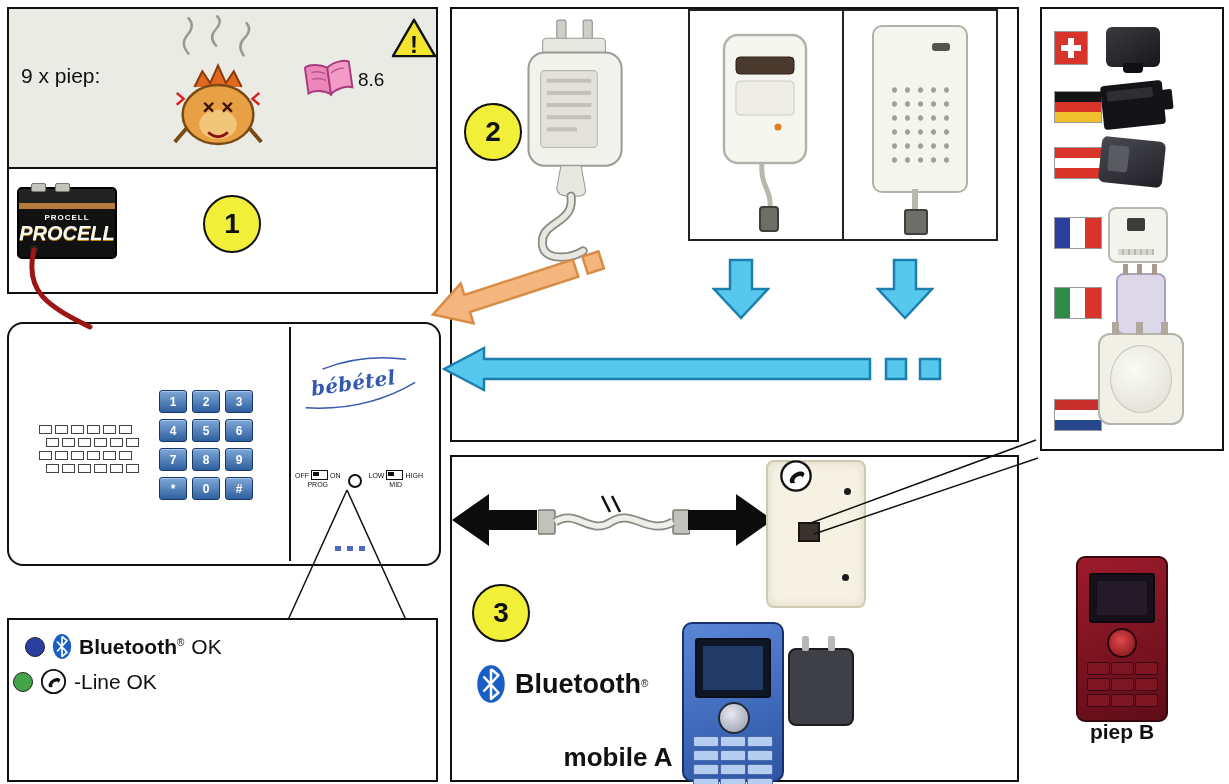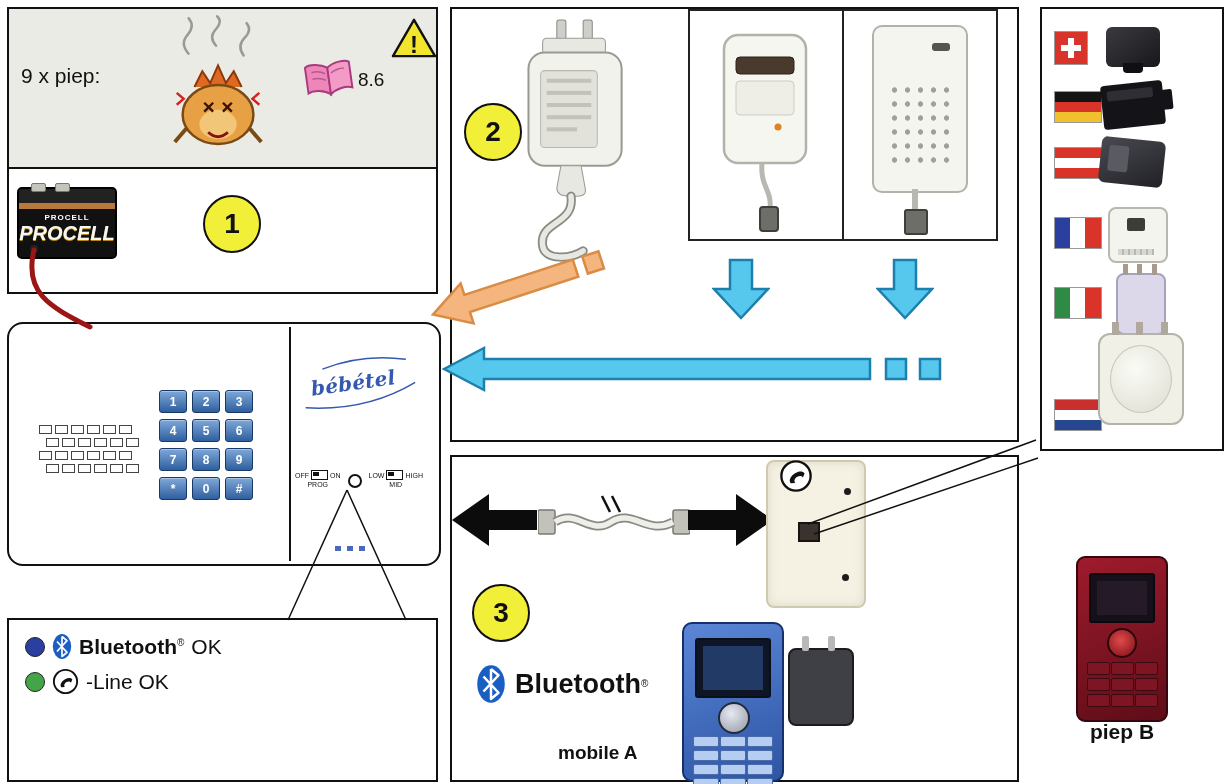--- a/index.html
+++ b/index.html
@@ -126,21 +126,21 @@
     background:linear-gradient(160deg,#5b86d6,#2c55a4); border:2px solid #16306e; }
   .mscreen { position:absolute; left:11px; top:14px; width:72px; height:56px; background:#0e1626; border:2px solid #0a0f1c; border-radius:3px; }
   .mscreen i { position:absolute; inset:6px; background:#223a66; display:block; }
   .mnav { position:absolute; left:34px; top:78px; width:28px; height:28px; border-radius:50%;
     background:radial-gradient(circle at 40% 35%, #e8e8f0, #9098a8); border:2px solid #222a3a; }
   .mkeys { position:absolute; left:9px; top:112px; display:grid; grid-template-columns:repeat(3,24px); gap:3px; }
   .mkeys i { width:24px; height:9px; background:#b6cdf2; border:1px solid #4a6aaa; border-radius:2px; display:block; }
   #charger { position:absolute; left:336px; top:191px; width:62px; height:74px; background:#3f3f46; border:2px solid #1c1c20; border-radius:8px; }
   #charger::before { content:""; position:absolute; top:-14px; left:12px; width:7px; height:15px; background:#b8b8b8; border-radius:2px; }
   #charger::after { content:""; position:absolute; top:-14px; left:38px; width:7px; height:15px; background:#b8b8b8; border-radius:2px; }
-  #labelA { position:absolute; left:106px; top:285px; width:120px; font-size:19px; font-weight:bold; }
+  #labelA { position:absolute; left:106px; top:285px; width:120px; font-size:26px; font-weight:bold;text-align:center; }
 
   #socket { left:766px; top:460px; width:96px; height:144px; background:#f5f2e4; border:2px solid #cfcaaf; border-radius:8px; z-index:3;
     box-shadow:inset 0 0 10px rgba(150,140,100,.25); }
   .screw { position:absolute; width:7px; height:7px; border-radius:50%; background:#1c1c1c; }
   #jack { position:absolute; left:30px; top:60px; width:18px; height:16px; background:#3a322c; border:2px solid #191410; }
   #phone-ic-socket { left:779px; top:459px; width:34px; height:34px; z-index:4; }
 
   
   #phoneB { left:1076px; top:556px; width:88px; height:162px; border-radius:9px;
     background:linear-gradient(160deg,#9e1b2c,#5e0d18); border:2px solid #38060e; }
@@ -255,21 +255,21 @@
   <div class="box" id="legend-box">
     <div class="lrow" style="left:16px; top:13px;">
       <span class="dot" style="background: rgb(43, 63, 160);"></span>
       <svg width="20" height="27" viewBox="0 0 24 32">
         <ellipse cx="12" cy="16" rx="11" ry="15" fill="#1a5ec4"></ellipse>
         <path d="M12 4 L12 28 L18 23 L6 10 M6 22 L18 9 L12 4" fill="none" stroke="#fff" stroke-width="2" stroke-linejoin="round"></path>
       </svg>
       <span><span class="bt-word">Bluetooth</span><sup class="reg">®</sup></span>
       <span>OK</span>
     </div>
-    <div class="lrow" style="left:16px; top:48px;">
+    <div class="lrow" style="left:4px; top:48px;">
       <span class="dot" style="background: rgb(67, 165, 72);"></span>
       <svg class="phone-ic" viewBox="0 0 36 36">
         <circle cx="18" cy="18" r="15.5" fill="#fff" stroke="#111" stroke-width="2.5"></circle>
         <g transform="rotate(-35 18 18)">
             <path d="M9 21 C9 13 27 13 27 21 L23 23.5 C23 18 13 18 13 23.5 Z" fill="#111"></path>
           </g>
       </svg>
       <span>-Line OK</span>
     </div>
   </div>

